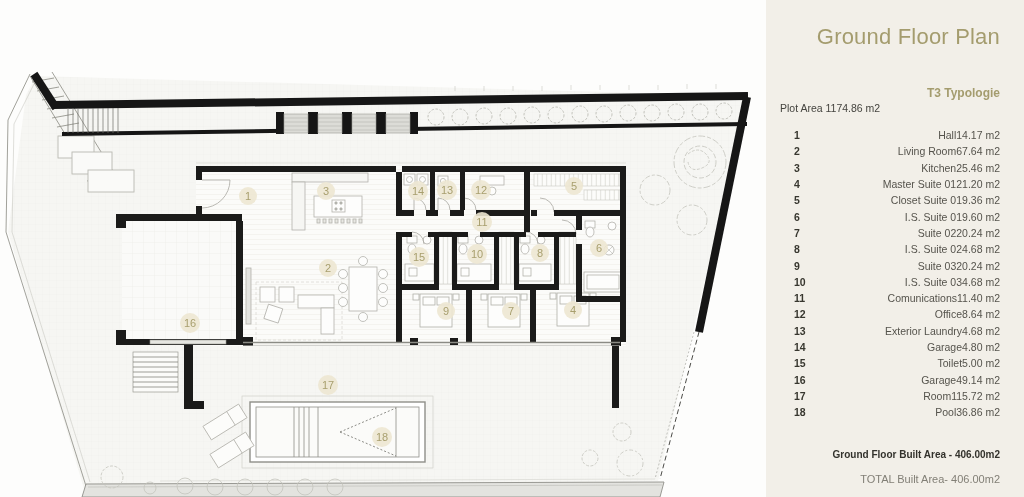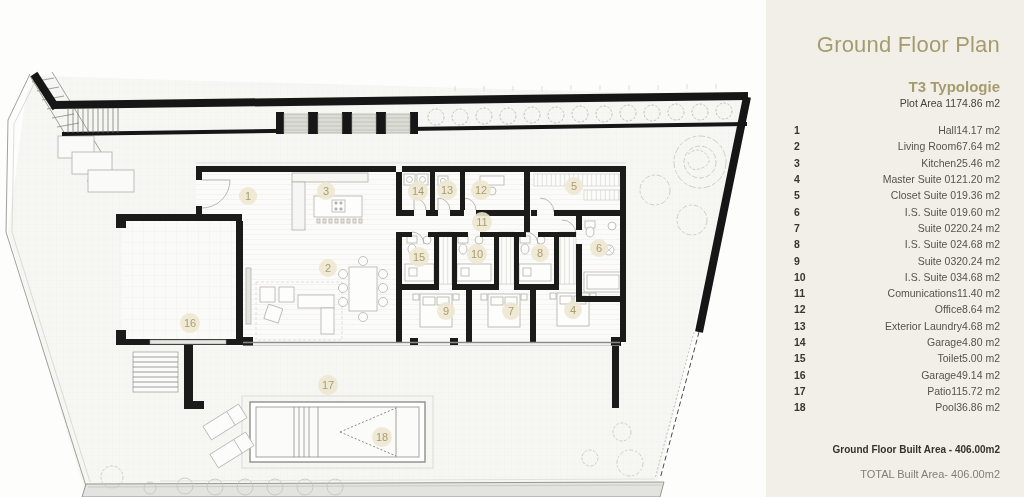--- a/index.html
+++ b/index.html
@@ -2,24 +2,24 @@
 <html><head>
 <meta charset="utf-8">
 <style>
   html,body{margin:0;padding:0;background:#fdfdfc;}
   .sheet{position:relative;width:1024px;height:497px;background:#fcfcfb;overflow:hidden;
          font-family:"Liberation Sans", sans-serif;}
   .plan-wrap{position:absolute;left:0;top:0;width:772px;height:497px;}
   
   .panel{position:absolute;left:766px;top:0;width:258px;height:497px;background:#f2efe8;
          box-sizing:border-box;padding:14px 24px 0 14px;}
-  .panel-title{margin-top:18px;text-align:right;font-size:22px;letter-spacing:.2px;
+  .panel-title{margin-top:10px;text-align:right;font-size:22px;letter-spacing:.2px;
                color:#a49c6e;font-weight:500;}
-  .panel-typology{margin-top:20px;text-align:right;font-size:15px;font-weight:700;color:#a49c6e;}
-  .panel-plot{margin-top:2px;text-align:right;font-size:10.5px;color:#45443f;}
+  .panel-typology{margin-top:36px;text-align:right;font-size:12px;font-weight:700;color:#a49c6e;}
+  .panel-plot{margin-top:2px;font-size:10.5px;color:#45443f;}
   .room-table{margin-top:13px;}
   .room-row{display:flex;align-items:center;height:16.3px;font-size:10.5px;color:#55534c;}
   .room-num{width:24px;padding-left:14px;font-weight:700;color:#38372f;}
   .room-name{flex:1;padding-left:4px;text-align:right;}
   .room-area{white-space:nowrap;}
   .panel-footer{margin-top:29px;text-align:right;}
   .footer-main{font-size:10px;font-weight:700;color:#33322c;}
   .footer-total{margin-top:13px;font-size:11px;color:#827f76;}
   svg text.rlabel{font-family:"Liberation Sans",sans-serif;fill:#a89f6e;}
 </style>
@@ -553,21 +553,21 @@
           <div class="room-name">Toilet</div>
           <div class="room-area">5.00 m2</div>
         </div>
         <div class="room-row">
           <div class="room-num">16</div>
           <div class="room-name">Garage</div>
           <div class="room-area">49.14 m2</div>
         </div>
         <div class="room-row">
           <div class="room-num">17</div>
-          <div class="room-name">Patio</div>
+          <div class="room-name">Room</div>
           <div class="room-area">115.72 m2</div>
         </div>
         <div class="room-row">
           <div class="room-num">18</div>
           <div class="room-name">Pool</div>
           <div class="room-area">36.86 m2</div>
         </div>
       </div>
 
     <div class="panel-footer">

